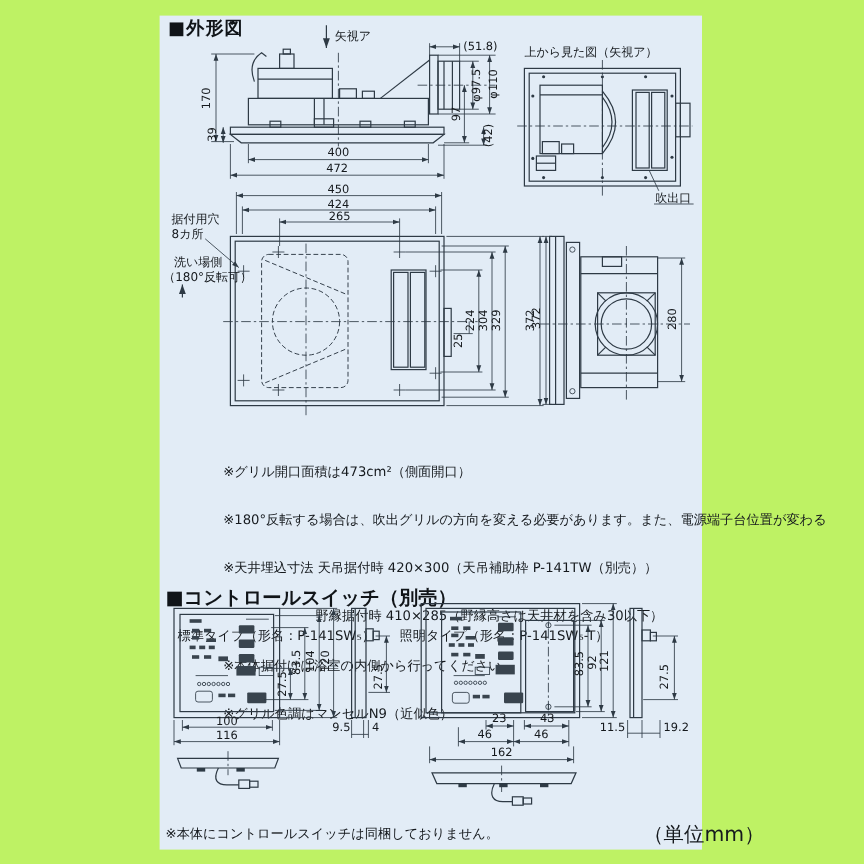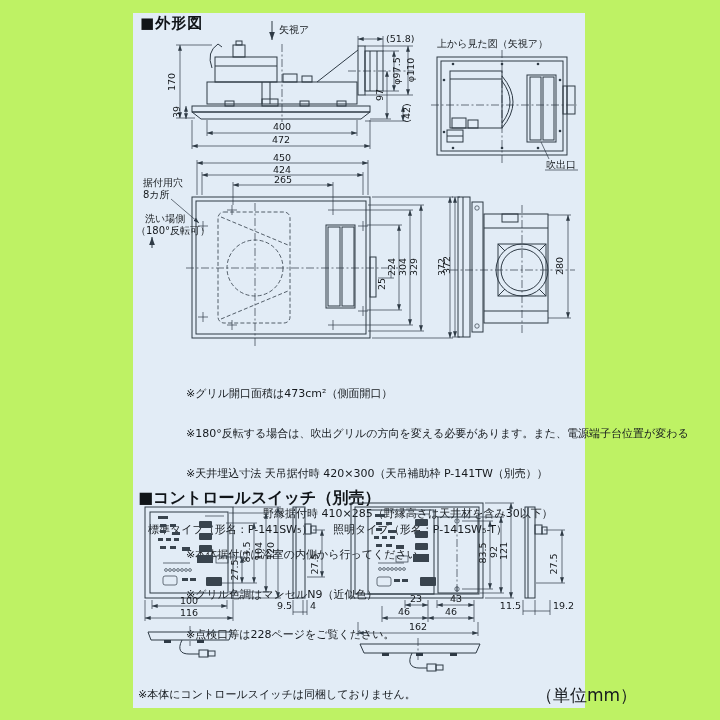--- a/index.html
+++ b/index.html
@@ -247,21 +247,20 @@
     </g>
   </svg>
 
   <div class="abs notes">
     <div>※グリル開口面積は473cm²（側面開口）</div>
     <div>※180°反転する場合は、吹出グリルの方向を変える必要があります。また、電源端子台位置が変わる</div>
     <div>※天井埋込寸法 天吊据付時 420×300（天吊補助枠 P-141TW（別売））</div>
     <div>　　　　　　　野縁据付時 410×285（野縁高さは天井材を含み30以下）</div>
     <div>※本体据付けは浴室の内側から行ってください。</div>
     <div>※グリル色調はマンセルN9（近似色）</div>
-    <div>※点検口等は228ページをご覧ください。</div>
   </div>
 
   <div class="abs ctl-title">■コントロールスイッチ（別売）</div>
   <div class="abs type-label" style="left:148px;">標準タイプ（形名：P-141SW₅）</div>
   <div class="abs type-label" style="left:333px;">照明タイプ（形名：P-141SW₅-T）</div>
 
   <svg style="left:133px;top:500px;" width="452" height="175" viewBox="133 500 452 175">
     <defs>
       <marker id="a2" viewBox="0 0 10 10" markerWidth="9" markerHeight="9" refX="9" refY="5" orient="auto-start-reverse">
         <path d="M9,5 L0,1.8 L0,8.2 Z" fill="#2e3a45"></path>

